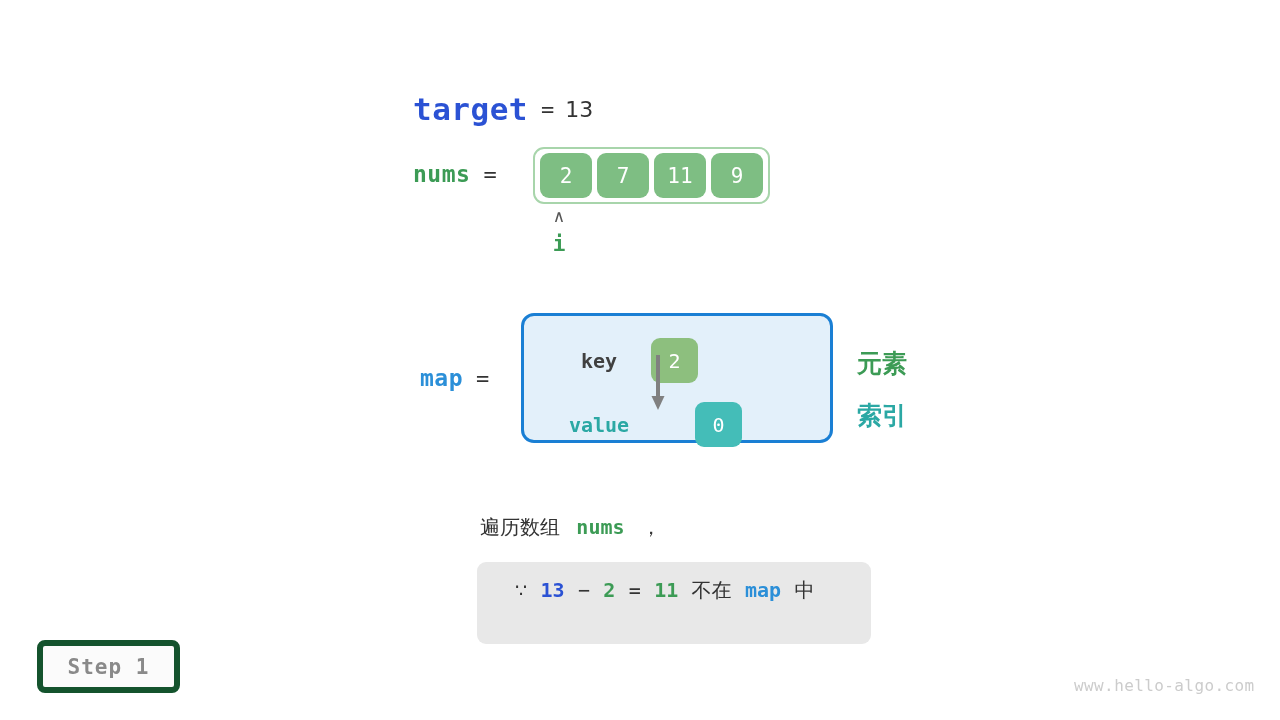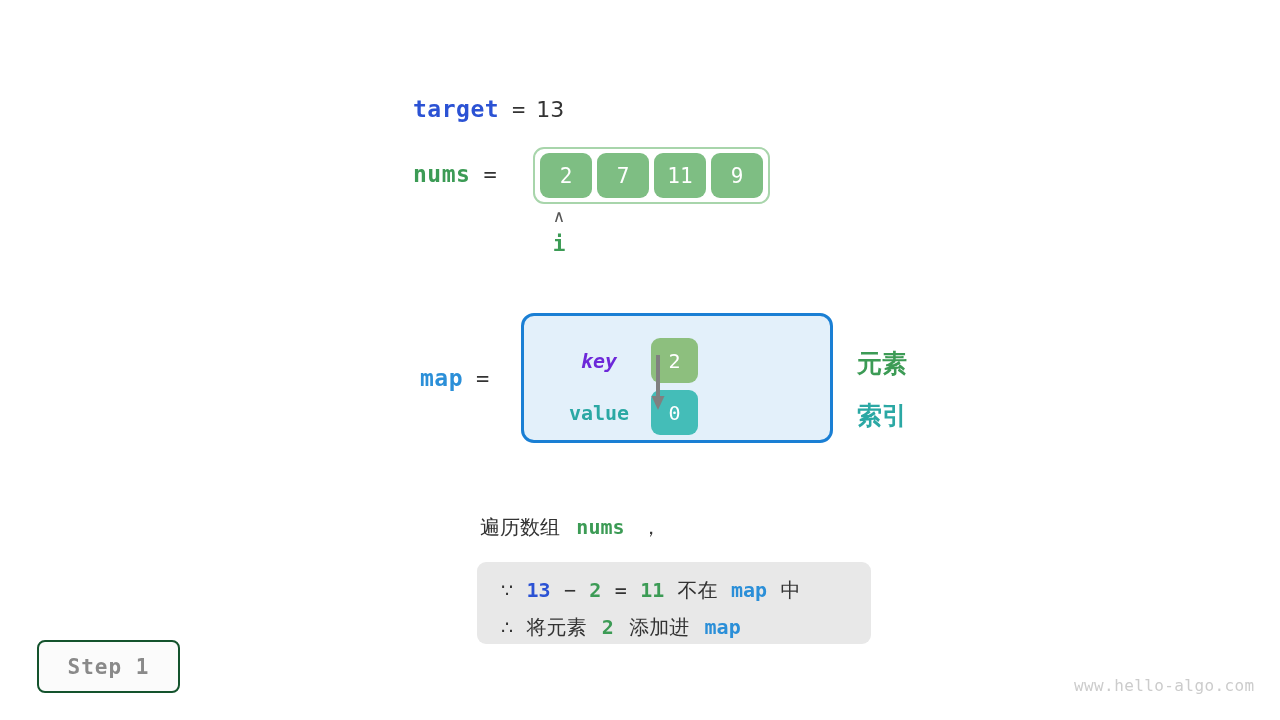--- a/index.html
+++ b/index.html
@@ -19,21 +19,21 @@
   #target-row {
     position: absolute;
     left: 413px;
     top: 93px;
     display: flex;
     align-items: center;
     height: 32px;
   }
   .var-target {
     font-family: "DejaVu Sans Mono", monospace;
-    font-size: 23px;
+    font-size: 31px;
     font-weight: bold;
     color: #2b52d4;
     letter-spacing: 0.5px;
     text-align: right;
   }
   .eq {
     font-family: "DejaVu Sans Mono", monospace;
     font-size: 22px;
     color: #333333;
     margin: 0 11px 0 13px;
@@ -146,29 +146,29 @@
     width: 100%;
     height: 100%;
   }
   .map-line {
     position: absolute;
     left: 31px;
     display: flex;
     align-items: center;
   }
   #map-line-key { top: 22px; }
-  #map-line-value { top: 74px; }
+  #map-line-value { top: 86px; gap: 44px; }
   .map-label {
     width: 88px;
     text-align: center;
     font-family: "DejaVu Sans Mono", monospace;
     font-size: 20px;
     font-weight: bold;
   }
-  .label-key { color: #6d28d9; font-style: italic; }
+  .label-key { color: #404040; }
   .label-value { color: #2ba8a4; }
   .kv-cell {
     width: 47px;
     height: 45px;
     border-radius: 9px;
     display: flex;
     align-items: center;
     justify-content: center;
     color: #ffffff;
     font-family: "DejaVu Sans Mono", monospace;
@@ -243,21 +243,21 @@
 
   #reason-box {
     position: absolute;
     left: 477px;
     top: 562px;
     width: 394px;
     height: 82px;
     box-sizing: border-box;
     background: #e8e8e8;
     border-radius: 9px;
-    padding: 10px 24px;
+    padding: 10px 38px;
   }
   .reason-line {
     font-size: 20px;
     color: #333333;
     line-height: 37px;
     white-space: nowrap;
   }
   .logic-sym {
     font-family: "DejaVu Sans", sans-serif;
     font-size: 19px;
@@ -266,21 +266,21 @@
   }
 
   
   #step-badge {
     position: absolute;
     left: 37px;
     top: 640px;
     width: 143px;
     height: 53px;
     box-sizing: border-box;
-    border: 2px solid #14532d;
+    border: 6px solid #14532d;
     border-radius: 8px;
     background: #fbfbfb;
     display: flex;
     align-items: center;
     justify-content: center;
     font-family: "DejaVu Sans Mono", monospace;
     font-size: 21px;
     font-weight: bold;
     color: #8a8a8a;
     letter-spacing: 1px;
@@ -360,23 +360,16 @@
     <span class="logic-sym">∵</span>
     <span class="kw-target">13</span>
     <span class="op" style="margin:0 7px;">−</span>
     <span class="kw-green">2</span>
     <span class="op" style="margin:0 7px;">=</span>
     <span class="kw-green">11</span>
     <span style="margin:0 7px;">不在</span>
     <span class="kw-map">map</span>
     <span style="margin-left:7px;">中</span>
   </div>
-  <div class="reason-line">
-    <span class="logic-sym">∴</span>
-    <span>将元素</span>
-    <span class="kw-green" style="margin:0 9px;">2</span>
-    <span>添加进</span>
-    <span class="kw-map" style="margin-left:9px;">map</span>
-  </div>
 </div>
 
 <div id="step-badge">Step 1</div>
 <div id="watermark">www.hello-algo.com</div>
 
 </body></html>

